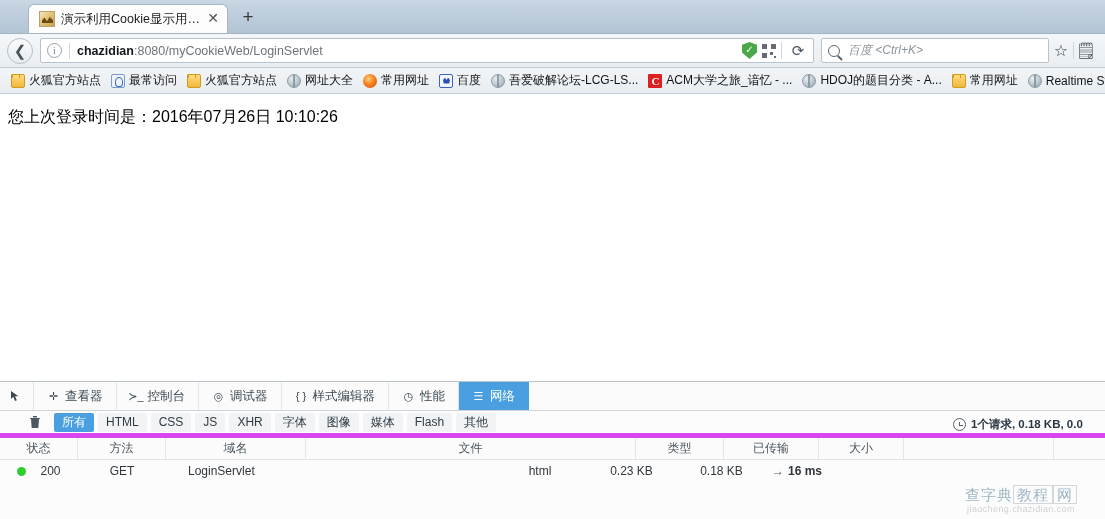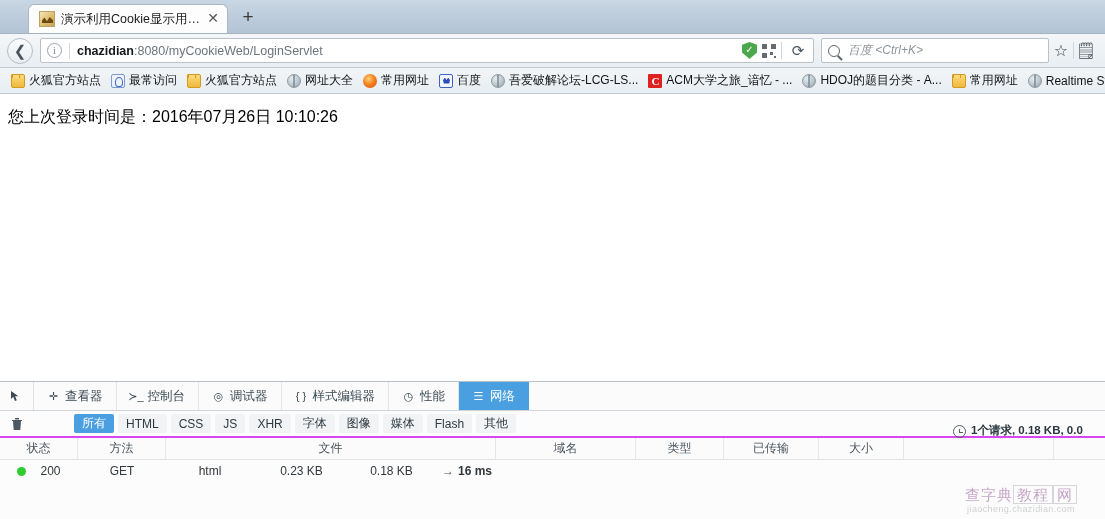--- a/index.html
+++ b/index.html
@@ -372,26 +372,25 @@
     justify-content: center;
     width: 13px; height: 13px;
     font-size: 11px;
     line-height: 1;
   }
 
   .dt-filters {
     height: 27px;
     flex: 0 0 27px;
     background: #fcfcfc;
-    border-bottom: 2px solid #d946ef;
-    display: flex;
-    align-items: center;
-    padding: 0 4px;
-    position: relative;
-    gap: 38px;
+    border-bottom: 5px solid #d946ef;
+    display: flex;
+    align-items: center;
+    padding: 0 22px;
+    position: relative;
   }
   .trash {
     width: 26px; height: 20px;
     display: flex; align-items: center; justify-content: center;
     color: #4d5860; font-size: 13px;
     margin-right: 4px;
   }
   .fbtn {
     height: 19px;
     padding: 0 8px;
@@ -403,21 +402,21 @@
     display: flex; align-items: center;
     white-space: nowrap;
   }
   .fbtn.active { background: #4a9fe0; color: #fff; }
   .dt-status {
     position: absolute;
     right: 0;
     top: 0;
     height: 27px;
     display: flex;
-    align-items: flex-end;
+    align-items: center;
     gap: 5px;
     font-size: 11.5px;
     color: #2b3740;
     font-weight: 700;
     white-space: nowrap;
     overflow: hidden;
     width: 152px;
   }
   .clock {
     width: 13px; height: 13px;
@@ -511,21 +510,21 @@
     right: 5px;
     bottom: 2px;
     width: 158px;
     height: 32px;
     opacity: .40;
     pointer-events: none;
     text-align: center;
   }
   .wm-main {
     font-size: 15px;
-    color: #701a75;
+    color: #0c4a6e;
     letter-spacing: 1px;
     line-height: 17px;
     white-space: nowrap;
   }
   .wm-box {
     border: 1px solid #9aa0a6;
     padding: 0 3px;
     display: inline-block;
   }
   .wm-sub {
@@ -679,32 +678,33 @@
         </div>
       <div class="dt-status">
         <span class="clock"></span>
         <span>1个请求, 0.18 KB, 0.0</span>
       </div>
     </div>
 
     <div class="net-head">
       <div class="col c-status">状态</div>
       <div class="col c-method">方法</div>
+      <div class="col c-domain">域名</div>
       <div class="col c-file">文件</div>
-      <div class="col c-domain">域名</div>
       <div class="col c-type">类型</div>
       <div class="col c-trans">已传输</div>
       <div class="col c-size">大小</div>
       <div class="col c-time"></div>
     </div>
 
     <div id="net-rows">
         <div class="net-row">
           <div class="col c-status"><span class="dot-ok"></span><span>200</span></div>
           <div class="col c-method">GET</div>
+          <div class="col c-file row-file">LoginServlet</div>
           <div class="col c-type">html</div>
           <div class="col c-trans">0.23 KB</div>
           <div class="col c-size">0.18 KB</div>
           <div class="col c-time" style="text-align:left;padding-left:8px;"><span class="arrow-t">→</span><span class="time-b">16 ms</span></div>
         </div>
       </div>
 
     <div class="watermark">
       <div class="wm-main">
         <span>查字典</span><span class="wm-box">教程</span><span class="wm-box">网</span>

